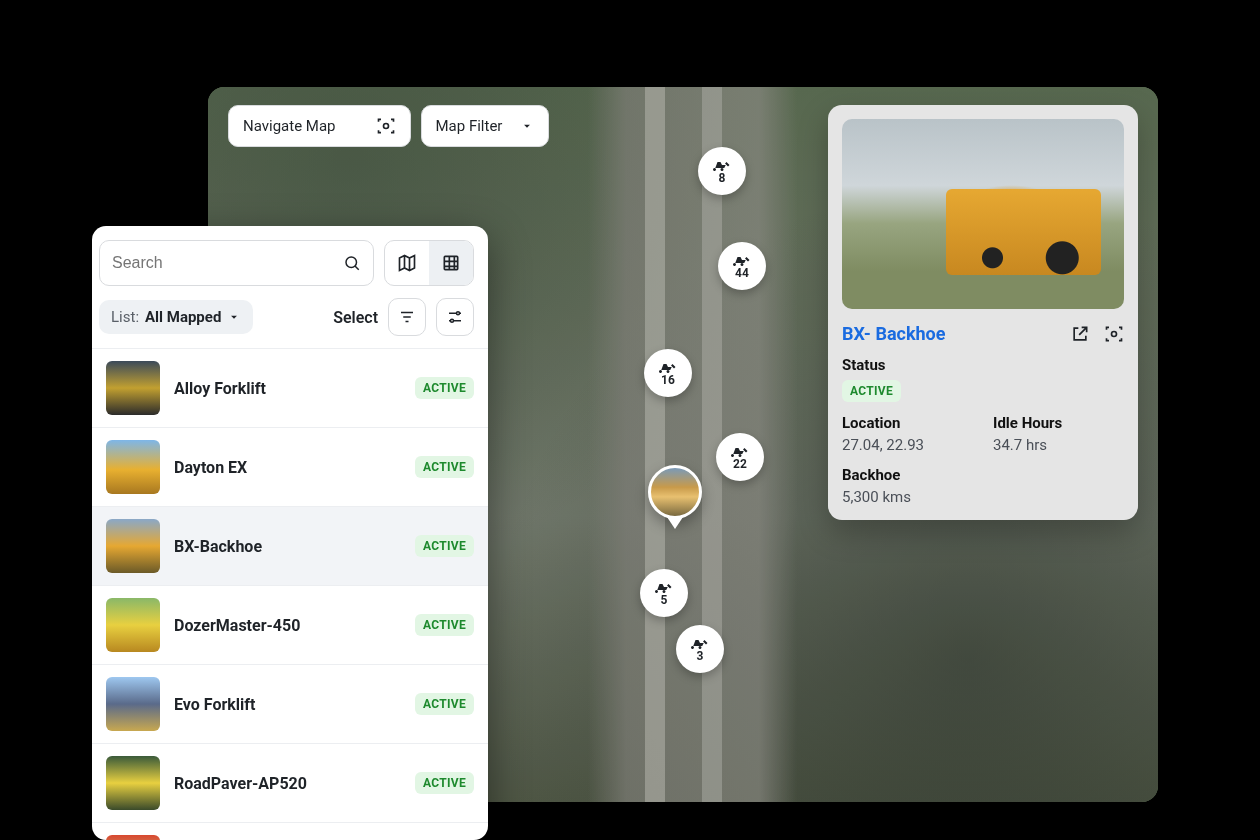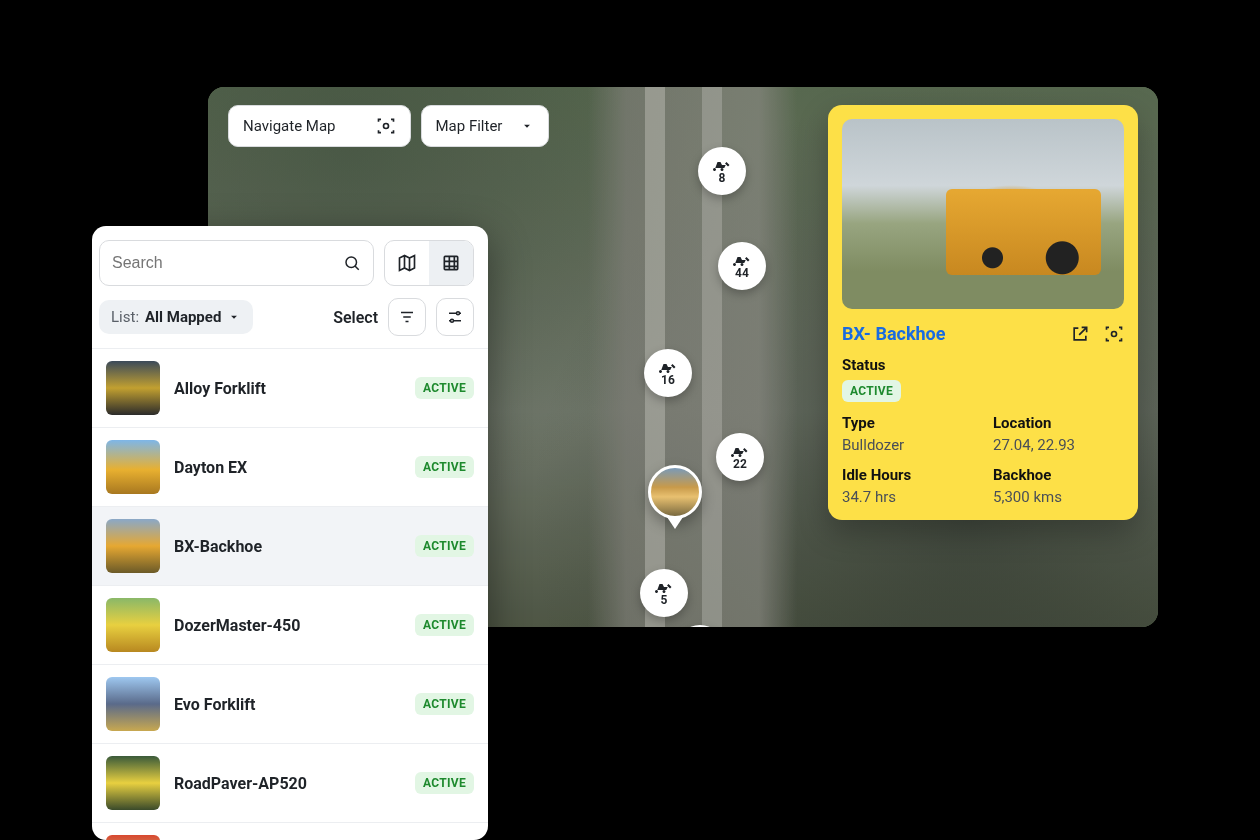--- a/index.html
+++ b/index.html
@@ -9,21 +9,21 @@
   width: 1260px;
   height: 840px;
   overflow: hidden;
   position: relative;
 }
 .map-wrap {
   position: absolute;
   left: 208px;
   top: 87px;
   width: 950px;
-  height: 540px;
+  height: 715px;
   border-radius: 16px;
   overflow: hidden;
   background: #5a7150;
   box-shadow: 0 20px 60px rgba(0,0,0,0.5);
 }
 .aerial {
   position: absolute;
   inset: 0;
   background:
     linear-gradient(90deg, rgba(90,113,80,0.0) 0%, rgba(115,135,105,0.0) 40%, rgba(140,140,130,0.7) 44%, rgba(150,150,140,0.7) 58%, rgba(90,113,80,0.0) 62%),
@@ -107,21 +107,21 @@
   width: 0; height: 0;
   border-left: 8px solid transparent;
   border-right: 8px solid transparent;
   border-top: 12px solid #fff;
 }
 .detail-card {
   position: absolute;
   right: 20px;
   top: 18px;
   width: 310px;
-  background: #fde047;
+  background: #e5e5e5;
   border-radius: 14px;
   padding: 14px;
   box-shadow: 0 12px 30px rgba(0,0,0,0.25);
 }
 .detail-card .close {
   position: absolute;
   right: 20px;
   top: 20px;
   width: 36px;
   height: 36px;
@@ -381,24 +381,20 @@
             </svg>
         </span>
       </div>
     </div>
     <div class="field-label">Status</div>
     <div style="margin-top:6px;">
       <span class="badge">ACTIVE</span>
     </div>
     <div class="grid2">
       <div>
-        <div class="field-label">Type</div>
-        <div class="field-value">Bulldozer</div>
-      </div>
-      <div>
         <div class="field-label">Location</div>
         <div class="field-value">27.04, 22.93</div>
       </div>
       <div>
         <div class="field-label">Idle Hours</div>
         <div class="field-value">34.7 hrs</div>
       </div>
       <div>
         <div class="field-label">Backhoe</div>
         <div class="field-value">5,300 kms</div>

